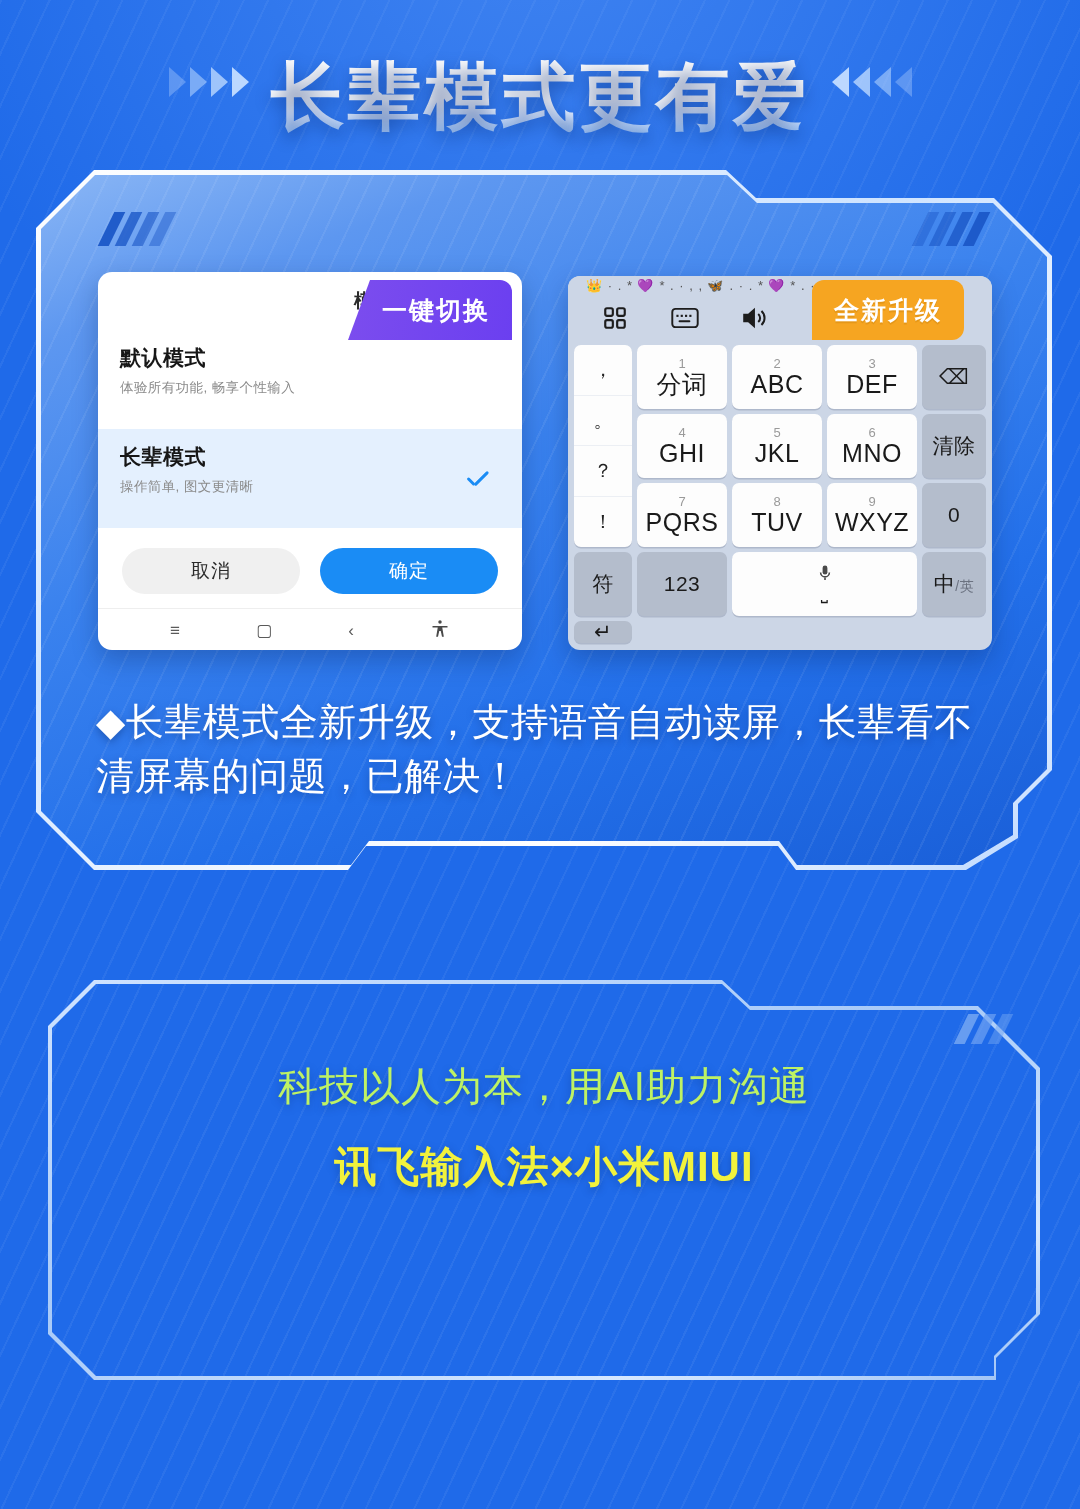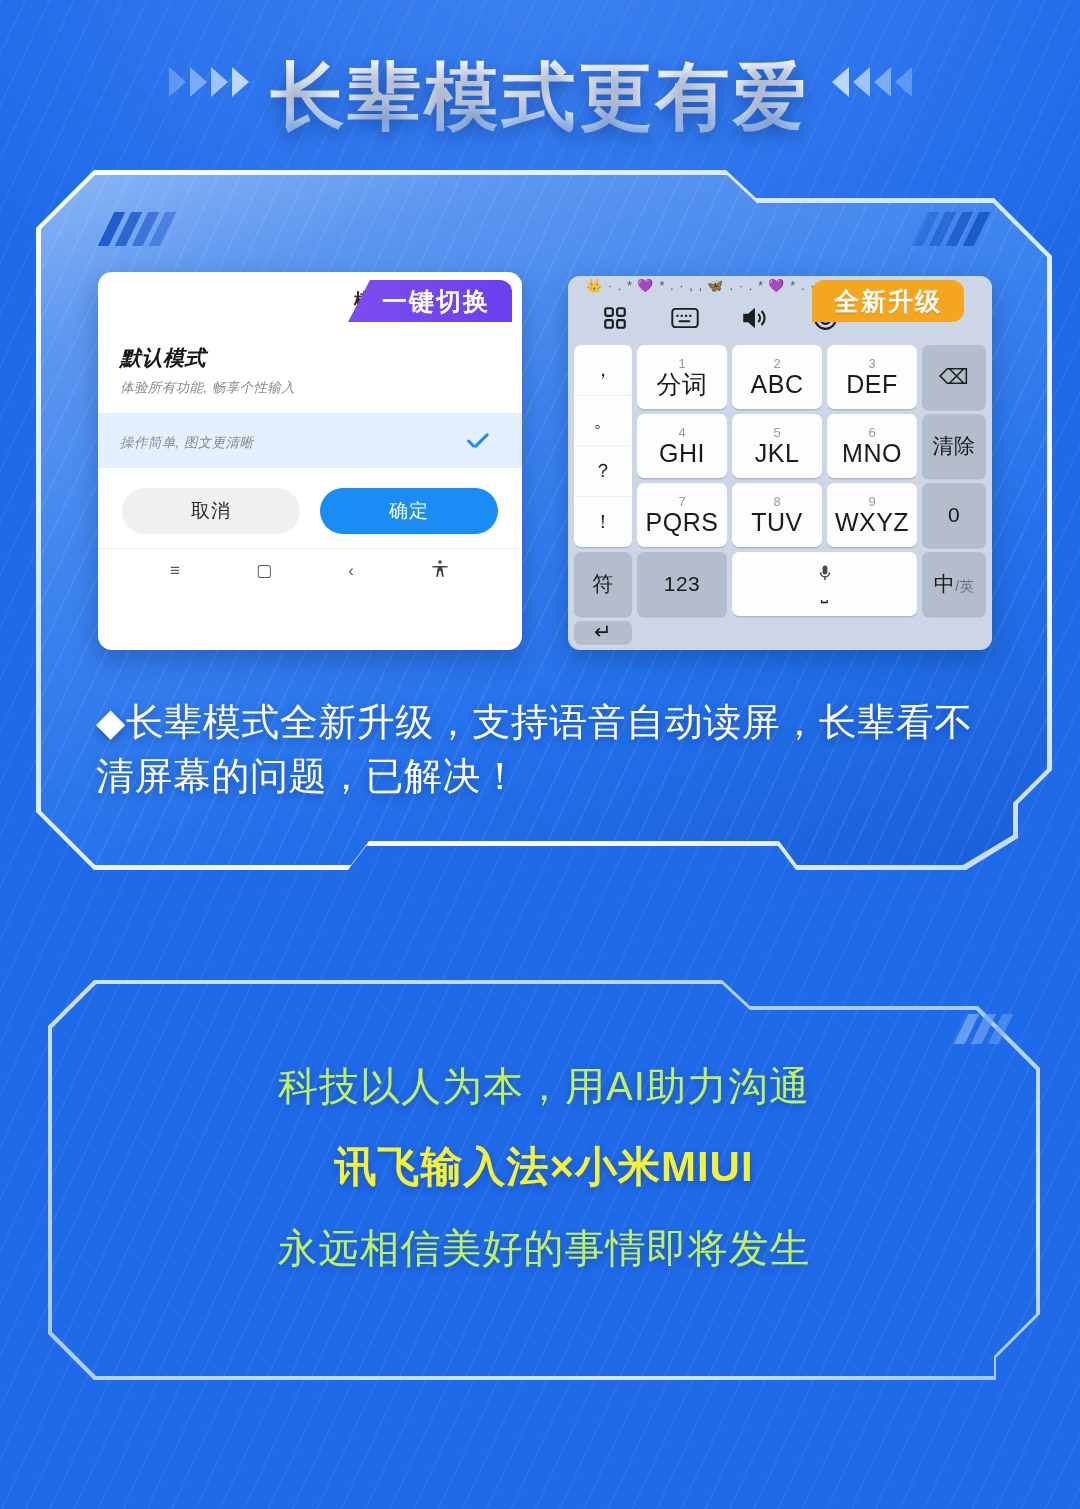--- a/index.html
+++ b/index.html
@@ -114,21 +114,21 @@
     background:#ffffff; border-radius:14px; z-index:8;
     box-shadow:0 10px 26px rgba(6,30,80,.28);
     overflow:hidden;
   }
   .dlg-head{
     height:58px; position:relative;
     display:flex; align-items:center; justify-content:flex-end;
     padding-right:88px;
   }
   .dlg-title{ font-size:19px; color:#2b2b2b; font-weight:600; letter-spacing:1px;}
-  .dlg-row{ padding:14px 22px 16px 22px;font-style:italic; }
+  .dlg-row{ padding:14px 22px 32px 22px; }
   .dlg-row.sel{ background:#e4f0fe; position:relative; }
   .dlg-row-t{ font-size:21px; font-weight:bold; color:#171717; letter-spacing:.5px;}
   .dlg-row-s{ font-size:13.5px; color:#8b8b8b; margin-top:7px; letter-spacing:.4px;}
   .dlg-check{
     position:absolute; right:30px; top:50%; transform:translateY(-50%);
     width:26px; height:16px;
   }
   .dlg-check::before,.dlg-check::after{
     content:""; position:absolute; background:#1a8cf5; border-radius:2px;
   }
@@ -186,21 +186,21 @@
     display:flex; flex-direction:column; box-shadow:0 1.5px 0 rgba(150,160,180,.55);}
   .punct div{ flex:1; display:flex; align-items:center; justify-content:center;
     font-size:19px; color:#222; border-bottom:1px solid #eceff4;}
   .punct div:last-child{ border-bottom:none; }
   .key.space{ background:#fdfdfd; }
   .key.space .lbl{ font-size:18px; }
   .cnen .en{ font-size:14px; color:#6b7280; }
 
   
   .badge{
-    position:absolute; z-index:12; height:42px; padding:0 22px;
+    position:absolute; z-index:12; height:60px; padding:0 22px;
     display:flex; align-items:center; justify-content:center;
     font-size:25px; font-weight:bold; color:#fff; letter-spacing:2px;
     border-radius:0 12px 12px 0;
   }
   .badge-purple{
     left:348px; top:280px; background:linear-gradient(100deg,#7c4dee,#6b3ff0);
     clip-path:polygon(22px 0,100% 0,100% 100%,0 100%);
     padding-left:34px; border-radius:0 12px 0 0;
   }
   .badge-orange{
@@ -314,20 +314,21 @@
   <div class="dlg-head">
     <div class="dlg-title">模式选择</div>
   </div>
 
   <div class="dlg-row">
     <div class="dlg-row-t">默认模式</div>
     <div class="dlg-row-s">体验所有功能, 畅享个性输入</div>
   </div>
 
   <div class="dlg-row sel">
+    <div class="dlg-row-t">长辈模式</div>
     <div class="dlg-row-s">操作简单, 图文更清晰</div>
     <span class="dlg-check"></span>
   </div>
 
   <div class="dlg-btns">
     <button class="btn btn-cancel">取消</button>
     <button class="btn btn-ok">确定</button>
   </div>
 
   <div class="navbar">
@@ -481,14 +482,13 @@
   <div class="p2-slash">
       <i></i>
       <i></i>
       <i></i>
     </div>
 </div>
 
 <div class="slogan">
   <div class="ln">科技以人为本，用AI助力沟通</div>
   <div class="ln hl">讯飞输入法×小米MIUI</div>
-  <div class="ln">永远相信美好的事情即将发生</div>
 </div>
 
 </body></html>

